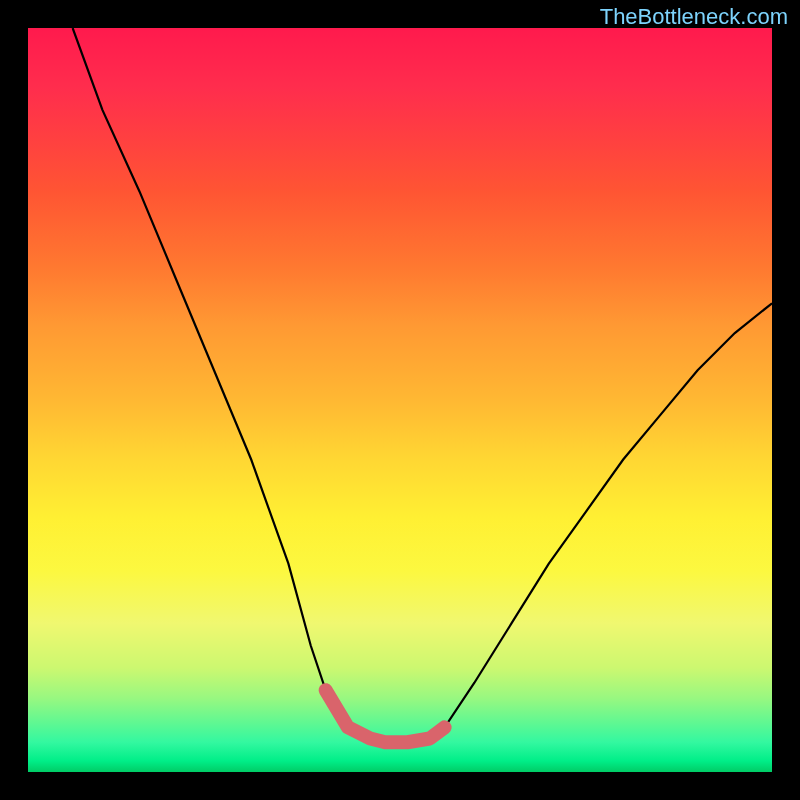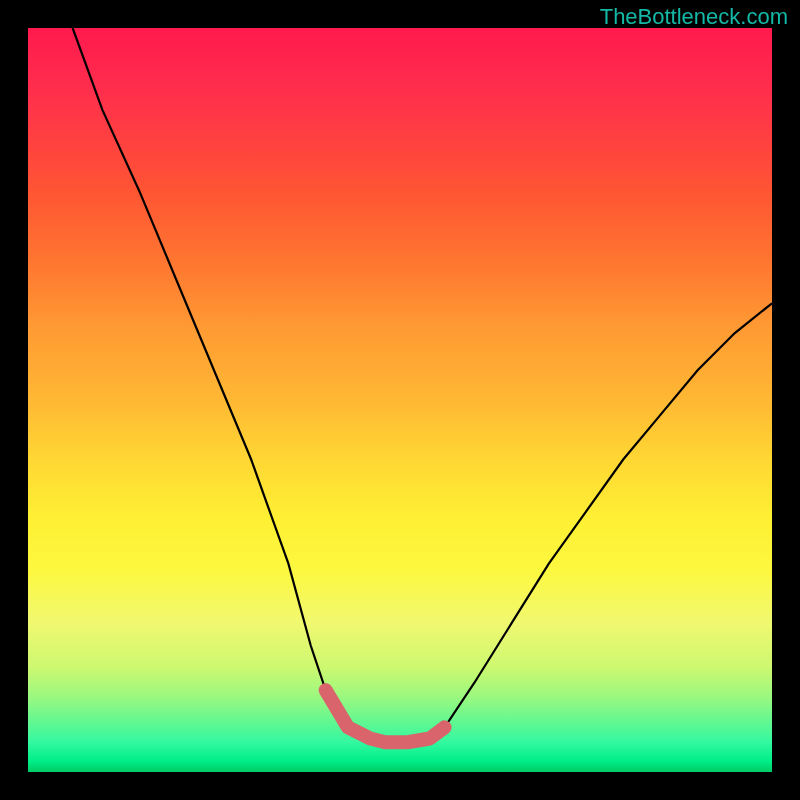--- a/index.html
+++ b/index.html
@@ -14,21 +14,21 @@
   .container {
     width: 800px;
     height: 800px;
     position: relative;
     background: #000;
   }
   .watermark {
     position: absolute;
     top: 4px;
     right: 12px;
-    color: #14b8a6;
+    color: #7dd3fc;
     font-size: 22px;
     font-weight: 500;
     z-index: 10;
   }
   .plot-area {
     position: absolute;
     left: 28px;
     top: 28px;
     width: 744px;
     height: 744px;

